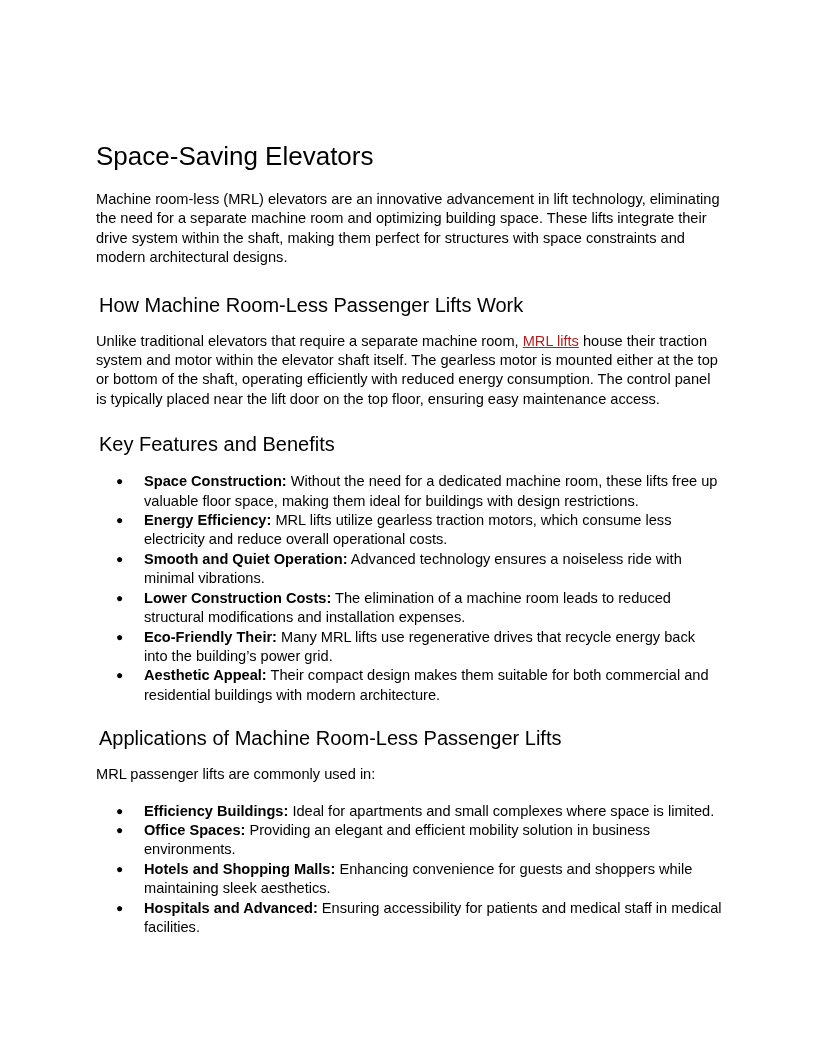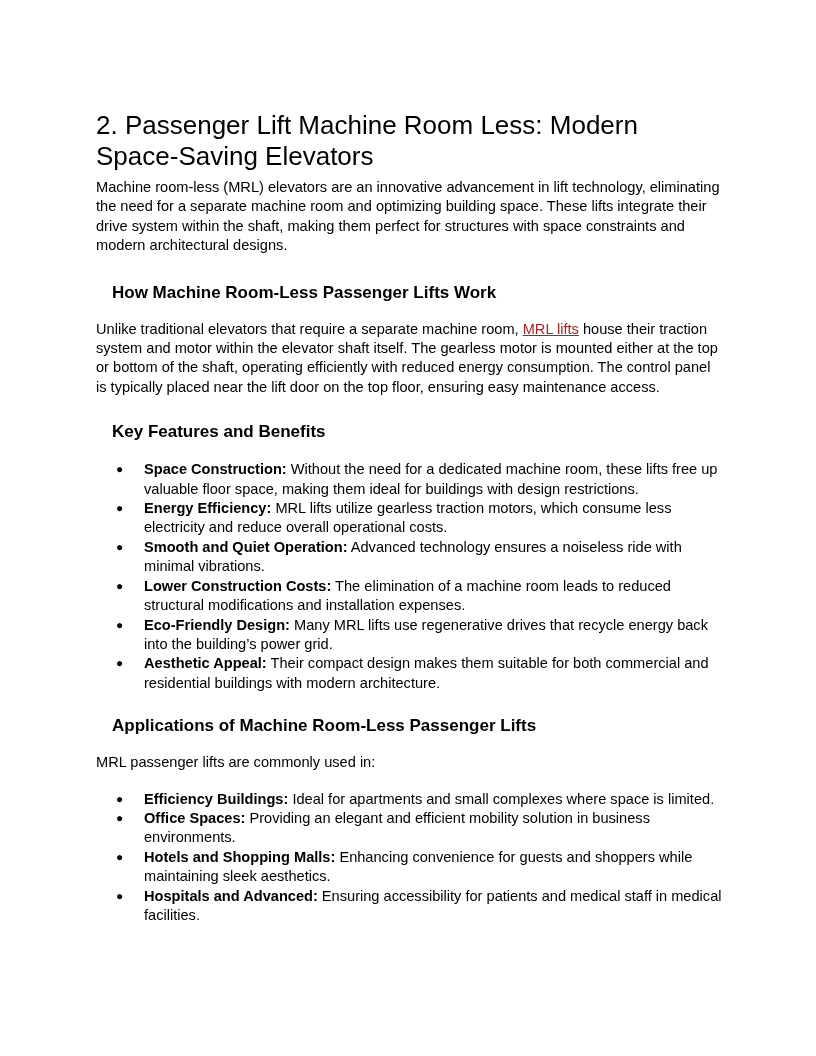--- a/index.html
+++ b/index.html
@@ -2,56 +2,56 @@
 <html><head>
 <meta charset="utf-8">
 <style>
   html, body { margin: 0; padding: 0; background: #ffffff; }
   body { width: 816px; height: 1056px; position: relative; overflow: hidden;
          font-family: "Liberation Sans", sans-serif; color: #000000; }
   .page { position: absolute; left: 96px; top: 110px; width: 626px; }
   h1 { font-family: "Liberation Sans", sans-serif; font-weight: normal;
        font-size: 26px; line-height: 31px; margin: 0 0 0 0; color: #000; }
   p { font-size: 14.6px; line-height: 19.4px; margin: 0; }
-  h2 { font-size: 17px; font-weight: bold; margin: 16px; line-height: 22px; }
+  h2 { font-size: 20px; font-weight: normal; margin: 3px; line-height: 22px; }
   a { color: #b91c1c; text-decoration: underline; }
   ul { list-style: none; margin: 0; padding: 0; }
   li { position: relative; padding-left: 48px; font-size: 14.6px; line-height: 19.4px; }
   li .bullet { position: absolute; left: 20px; top: 0; font-size: 12px; }
   b { font-weight: bold; }
-  #intro { margin-top: 6px; }
+  #intro { margin-top: 18px; }
   #h-how { margin-top: 26px; }
   #how-text { margin-top: 16px; }
   #h-key { margin-top: 24px; }
   #features { margin-top: 17px; }
   #h-apps { margin-top: 22px; }
   #apps-intro { margin-top: 16px; }
   #apps { margin-top: 17px; }
 </style>
 </head>
 <body>
 
 <div class="page">
   <h1>
-    <span>2. Passenger Lift Machine Room Less: Modern</span><br>
+    <br>
     <span>Space-Saving Elevators</span>
   </h1>
 
   <p id="intro">Machine room-less (MRL) elevators are an innovative advancement in lift technology, eliminating the need for a separate machine room and optimizing building space. These lifts integrate their drive system within the shaft, making them perfect for structures with space constraints and modern architectural designs.</p>
 
   <h2 id="h-how">How Machine Room-Less Passenger Lifts Work</h2>
   <p id="how-text"><span>Unlike traditional elevators that require a separate machine room, </span><a href="#">MRL lifts</a><span> house their traction system and motor within the elevator shaft itself. The gearless motor is mounted either at the top or bottom of the shaft, operating efficiently with reduced energy consumption. The control panel is typically placed near the lift door on the top floor, ensuring easy maintenance access.</span></p>
 
   <h2 id="h-key">Key Features and Benefits</h2>
   <ul id="features">
     <li><span class="bullet">●</span><b>Space Construction:</b><span> Without the need for a dedicated machine room, these lifts free up valuable floor space, making them ideal for buildings with design restrictions.</span></li>
     <li><span class="bullet">●</span><b>Energy Efficiency:</b><span> MRL lifts utilize gearless traction motors, which consume less electricity and reduce overall operational costs.</span></li>
     <li><span class="bullet">●</span><b>Smooth and Quiet Operation:</b><span> Advanced technology ensures a noiseless ride with minimal vibrations.</span></li>
     <li><span class="bullet">●</span><b>Lower Construction Costs:</b><span> The elimination of a machine room leads to reduced structural modifications and installation expenses.</span></li>
-    <li><span class="bullet">●</span><b>Eco-Friendly Design:</b><span> Many MRL lifts use regenerative drives that recycle energy back into the building’s power grid.</span></li>
+    <li><span class="bullet">●</span><b>Eco-Friendly Their:</b><span> Many MRL lifts use regenerative drives that recycle energy back into the building’s power grid.</span></li>
     <li><span class="bullet">●</span><b>Aesthetic Appeal:</b><span> Their compact design makes them suitable for both commercial and residential buildings with modern architecture.</span></li>
   </ul>
 
   <h2 id="h-apps">Applications of Machine Room-Less Passenger Lifts</h2>
   <p id="apps-intro">MRL passenger lifts are commonly used in:</p>
   <ul id="apps">
     <li><span class="bullet">●</span><b>Efficiency Buildings:</b><span> Ideal for apartments and small complexes where space is limited.</span></li>
     <li><span class="bullet">●</span><b>Office Spaces:</b><span> Providing an elegant and efficient mobility solution in business environments.</span></li>
     <li><span class="bullet">●</span><b>Hotels and Shopping Malls:</b><span> Enhancing convenience for guests and shoppers while maintaining sleek aesthetics.</span></li>
     <li><span class="bullet">●</span><b>Hospitals and Advanced:</b><span> Ensuring accessibility for patients and medical staff in medical facilities.</span></li>

